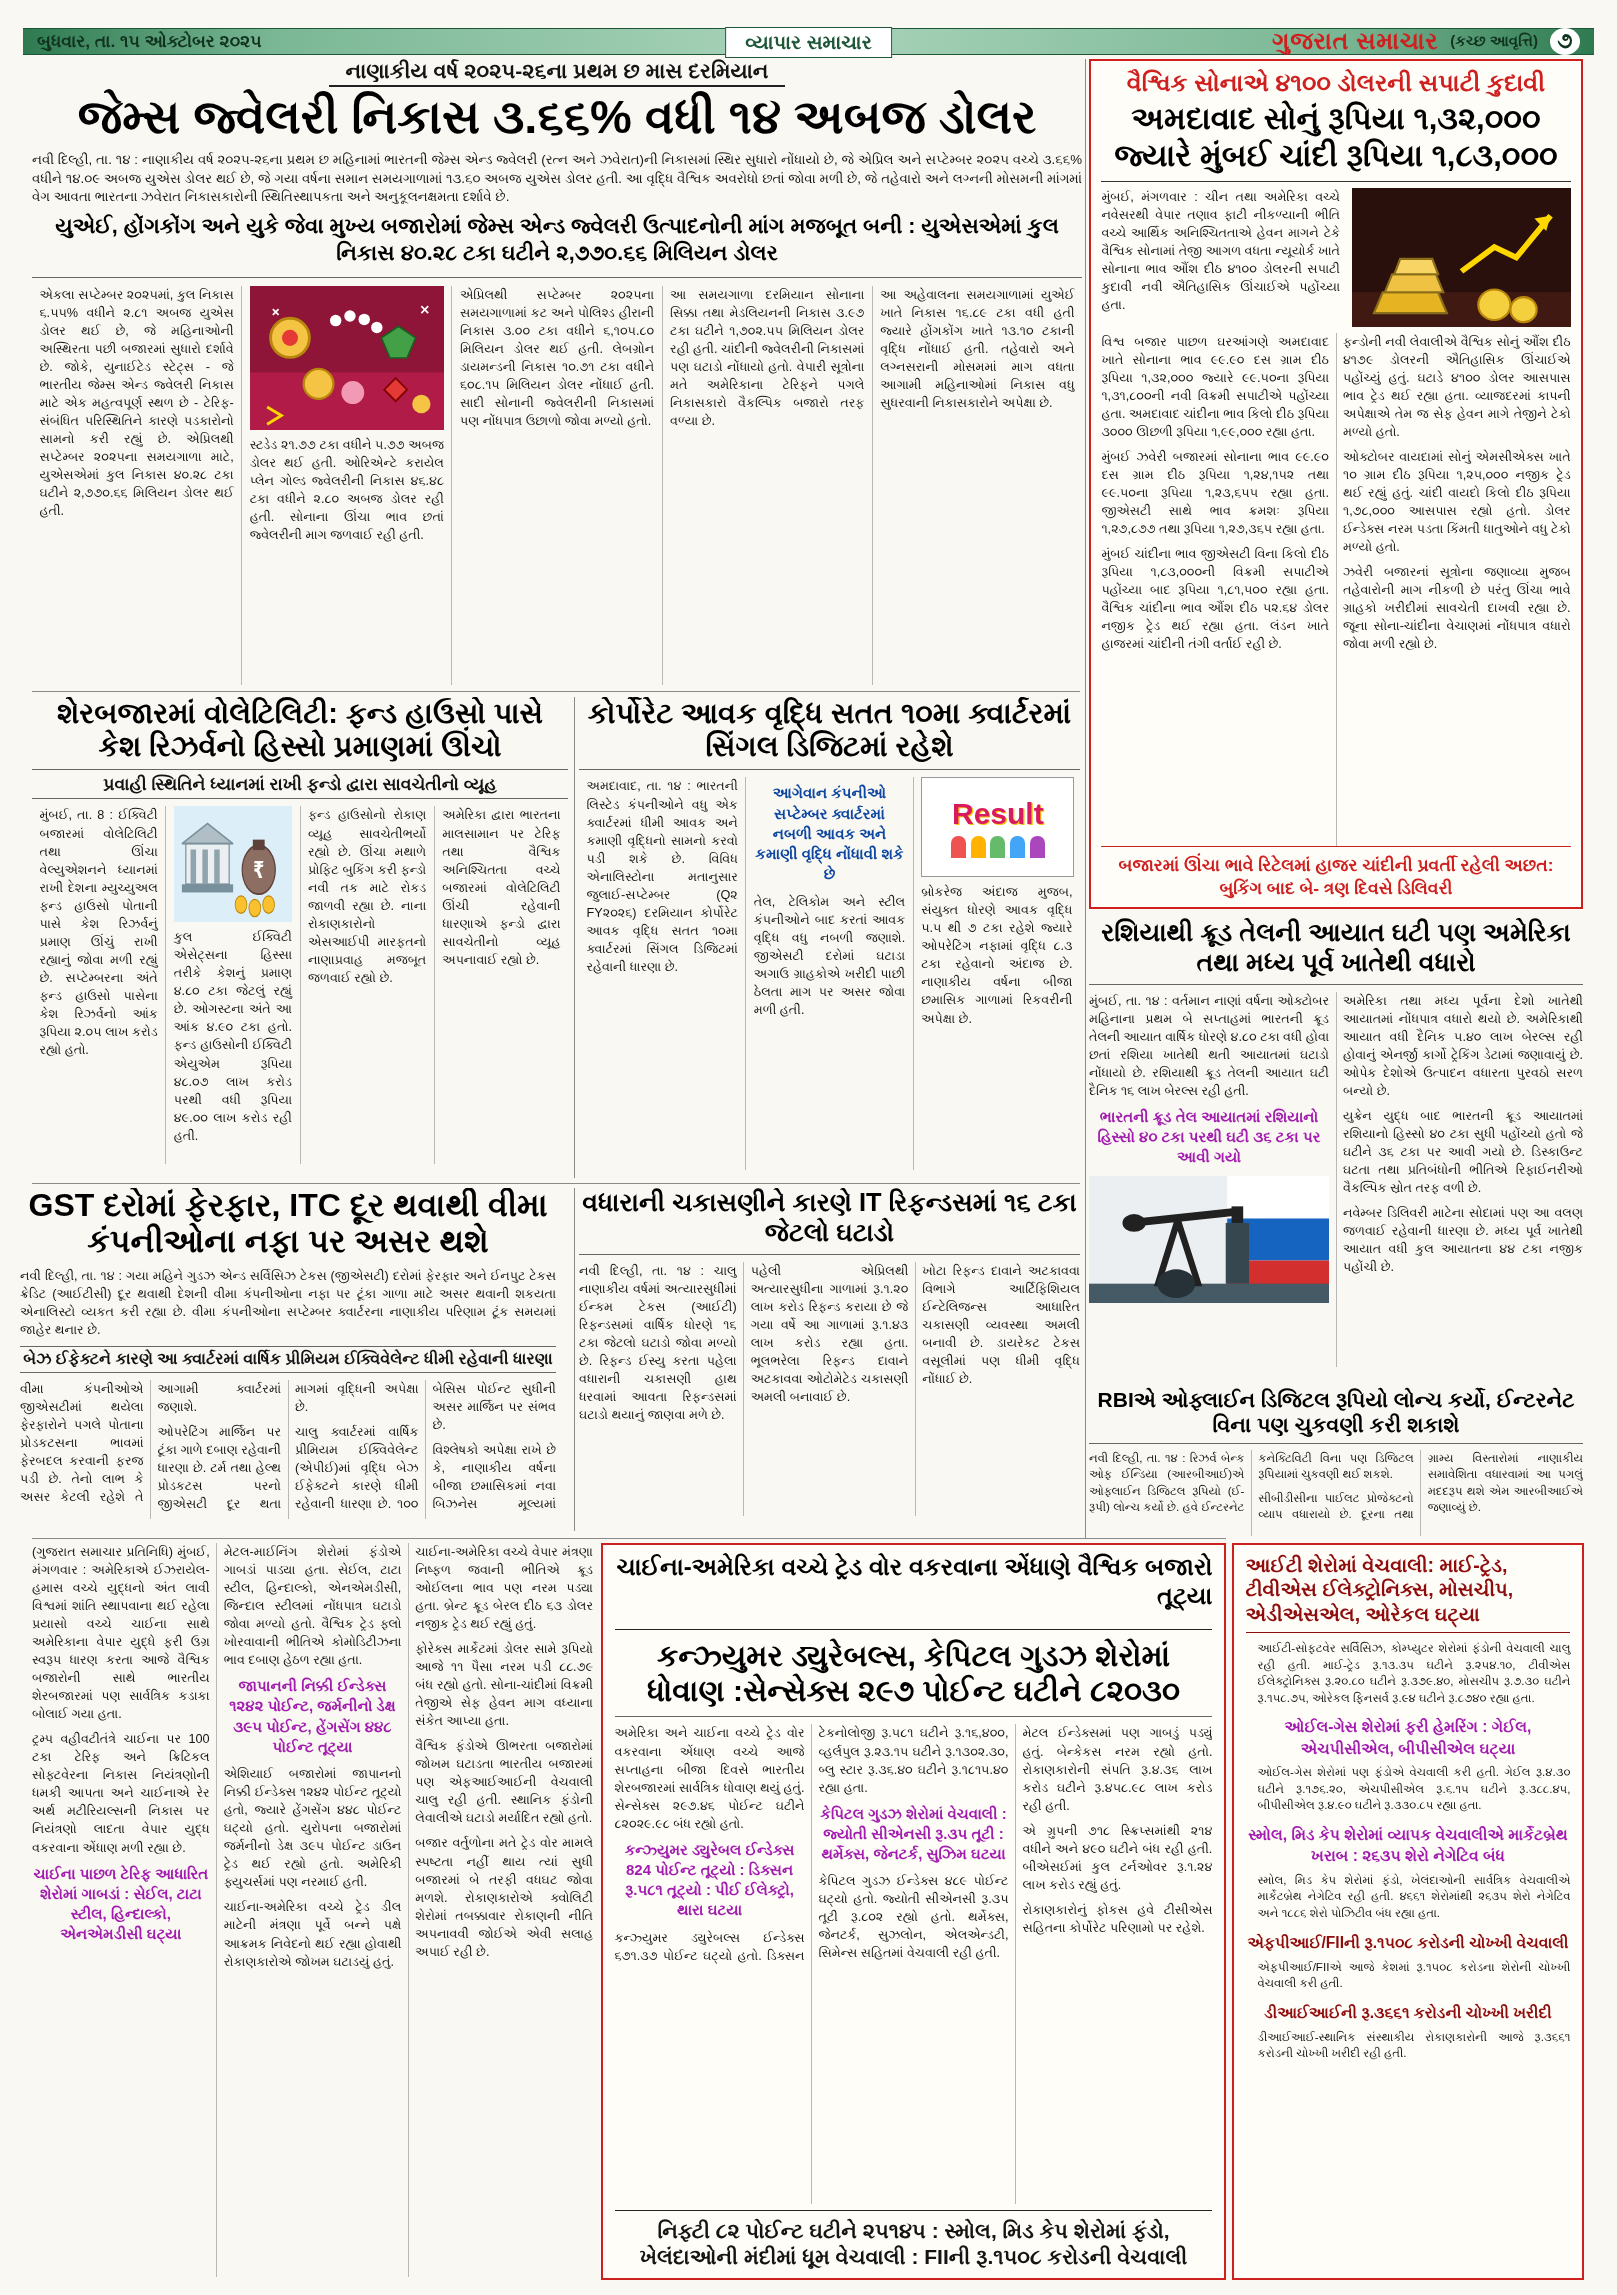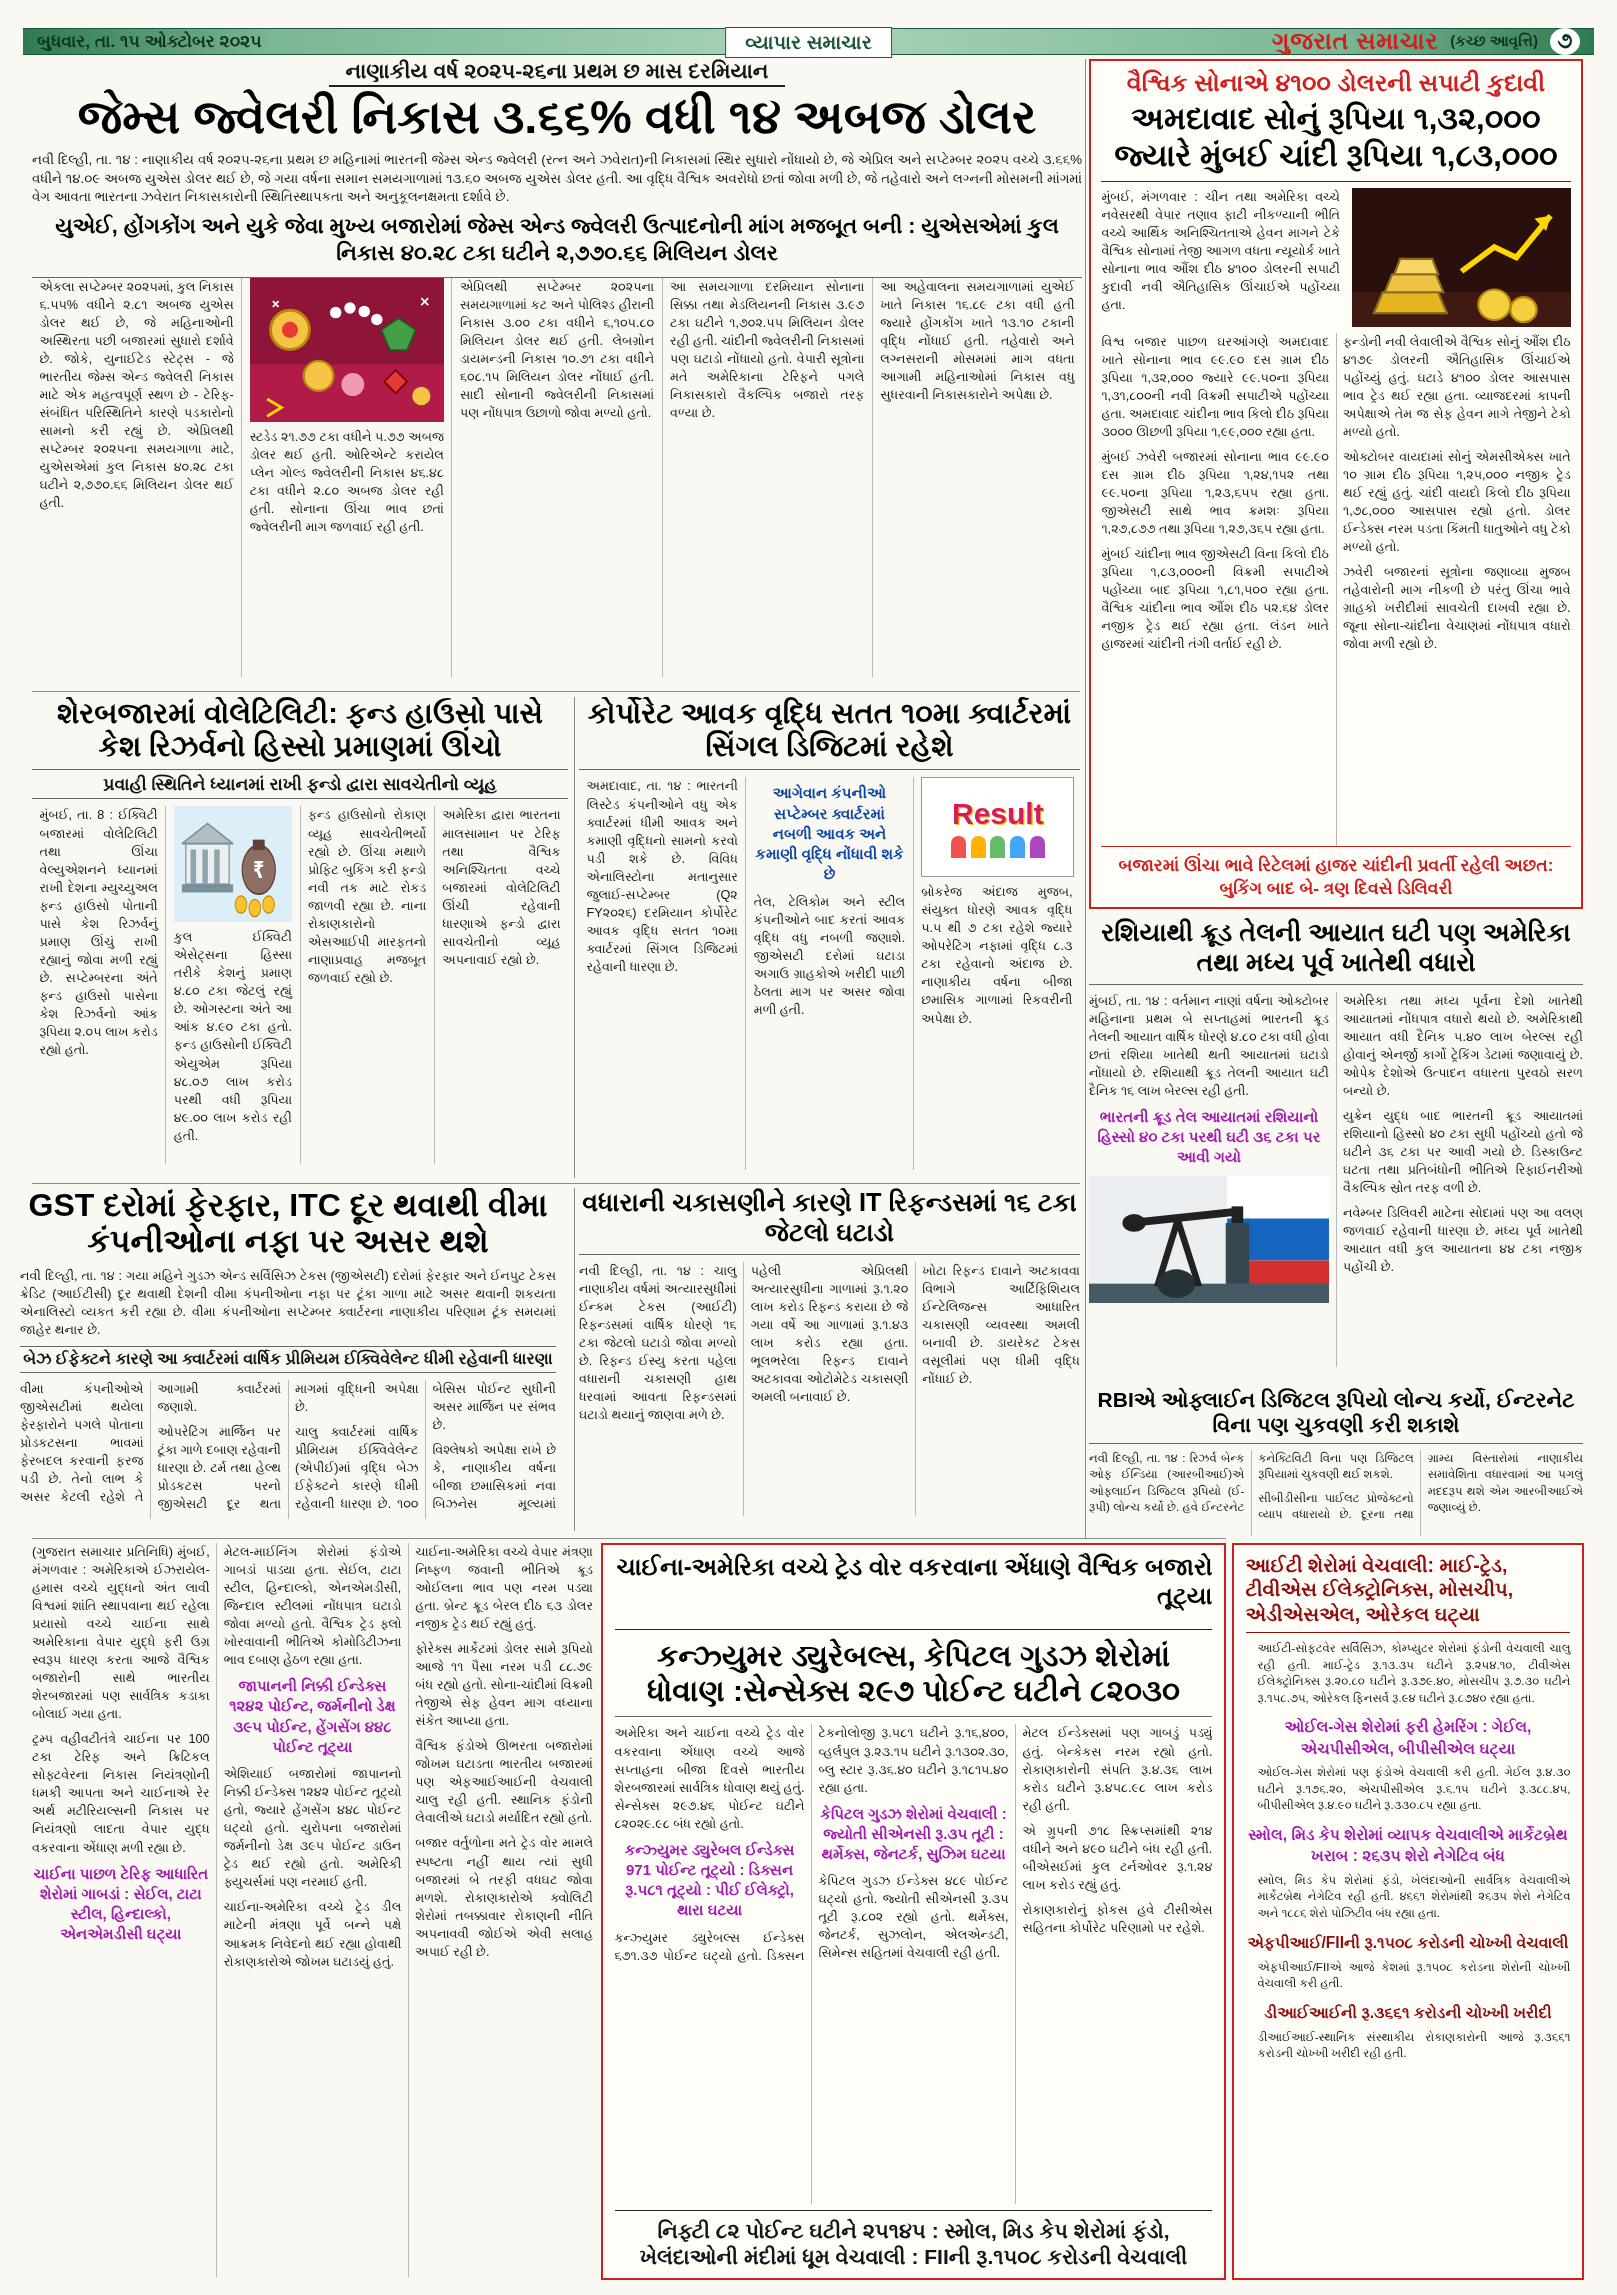--- a/index.html
+++ b/index.html
@@ -36,21 +36,21 @@
   .mh-brand{font-size:24px;font-weight:bold;color:#cf1f1f;letter-spacing:0.6px;}
   .mh-edition{font-size:15px;font-weight:bold;color:#10331f;}
   .mh-page{font-size:22px;font-weight:bold;color:#10331f;background:#fff;border-radius:50%;
     width:30px;height:26.6px;display:flex;align-items:center;justify-content:center;}
   
   .gems-kicker{display:block;text-align:center;margin-bottom:4.6px;}
   .gems-kicker span{display:inline-block;font-size:21px;font-weight:bold;border-bottom:2.3px solid #222;padding:0 16px 2.3px;}
   .gems-headline{font-size:47px;line-height:1.08;text-align:center;margin:1.2px 0 8px;}
   .gems-intro{font-size:13.3px;margin-bottom:5.8px;}
   .gems-subhead{font-size:21.4px;line-height:1.25;font-weight:bold;text-align:center;margin:2.3px 23px 10.4px;}
-  .gems-body{height:399px;border-top:1.2px solid #666;}
+  .gems-body{height:399px;border-top:1.2px solid #666;padding-top:8px;}
   
   .gold-box{border:2.3px solid #cf2020;background:#fffdf8;padding:8px 10.4px;box-sizing:border-box;display:flex;flex-direction:column;}
   .gold-top{font-size:24px;color:#cf1f1f;text-align:center;margin:0 0 4.6px;line-height:1.15;}
   .gold-main{font-size:31px;line-height:1.18;text-align:center;margin:0 0 5.8px;border-bottom:1.7px solid #333;padding-bottom:7px;}
   .gold-lead{display:flex;gap:11.6px;margin-bottom:5.8px;}
   .gold-lead p{flex:1;}
   .gold-img{width:219px;height:139px;flex:0 0 auto;}
   .gold-footer{font-size:17.3px;line-height:1.3;font-weight:bold;color:#cf1f1f;text-align:center;
     border-top:1.2px solid #cf2020;padding-top:7px;margin-top:auto;}
   
@@ -289,21 +289,21 @@
     <p>વૈશ્વિક ફંડોએ ઊભરતા બજારોમાં જોખમ ઘટાડતા ભારતીય બજારમાં પણ એફઆઈઆઈની વેચવાલી ચાલુ રહી હતી. સ્થાનિક ફંડોની લેવાલીએ ઘટાડો મર્યાદિત રહ્યો હતો.</p>
     <p>બજાર વર્તુળોના મતે ટ્રેડ વોર મામલે સ્પષ્ટતા નહીં થાય ત્યાં સુધી બજારમાં બે તરફી વધઘટ જોવા મળશે. રોકાણકારોએ ક્વોલિટી શેરોમાં તબક્કાવાર રોકાણની નીતિ અપનાવવી જોઈએ એવી સલાહ અપાઈ રહી છે.</p>
   </div>
 </div>
 
 <div class="article red-box" style="left:601px;top:1543px;width:625px;height:737px;">
   <h2 class="hl sensex-kicker">ચાઈના-અમેરિકા વચ્ચે ટ્રેડ વોર વકરવાના એંધાણે વૈશ્વિક બજારો તૂટ્યા</h2>
   <h1 class="hl sensex-main">કન્ઝ્યુમર ડ્યુરેબલ્સ, કેપિટલ ગુડઝ શેરોમાં ધોવાણ :સેન્સેક્સ ૨૯૭ પોઈન્ટ ઘટીને ૮૨૦૩૦</h1>
   <div class="mc mc3 sensex-body">
     <p>અમેરિકા અને ચાઈના વચ્ચે ટ્રેડ વોર વકરવાના એંધાણ વચ્ચે આજે સપ્તાહના બીજા દિવસે ભારતીય શેરબજારમાં સાર્વત્રિક ધોવાણ થયું હતું. સેન્સેક્સ ૨૯૭.૪૬ પોઈન્ટ ઘટીને ૮૨૦૨૯.૯૮ બંધ રહ્યો હતો.</p>
-    <div class="bsub">કન્ઝ્યુમર ડ્યુરેબલ ઈન્ડેક્સ 971 પોઈન્ટ તૂટ્યો : ડિક્સન રૂ.૫૮૧ તૂટ્યો : પીઈ ઈલેક્ટ્રો, થારા ઘટયા</div>
+    <div class="bsub">કન્ઝ્યુમર ડ્યુરેબલ ઈન્ડેક્સ 824 પોઈન્ટ તૂટ્યો : ડિક્સન રૂ.૫૮૧ તૂટ્યો : પીઈ ઈલેક્ટ્રો, થારા ઘટયા</div>
     <p>કન્ઝ્યુમર ડ્યુરેબલ્સ ઈન્ડેક્સ ૬૭૧.૩૭ પોઈન્ટ ઘટ્યો હતો. ડિક્સન ટેકનોલોજી રૂ.૫૮૧ ઘટીને રૂ.૧૬,૪૦૦, વ્હર્લપુલ રૂ.૨૩.૧૫ ઘટીને રૂ.૧૩૦૨.૩૦, બ્લુ સ્ટાર રૂ.૩૬.૪૦ ઘટીને રૂ.૧૮૧૫.૪૦ રહ્યા હતા.</p>
     <div class="bsub">કેપિટલ ગુડઝ શેરોમાં વેચવાલી : જ્યોતી સીએનસી રૂ.૩૫ તૂટી : થર્મેક્સ, જેનટર્ક, સુઝિમ ઘટયા</div>
     <p>કેપિટલ ગુડઝ ઈન્ડેક્સ ૪૮૯ પોઈન્ટ ઘટ્યો હતો. જ્યોતી સીએનસી રૂ.૩૫ તૂટી રૂ.૮૦૨ રહ્યો હતો. થર્મેક્સ, જેનટર્ક, સુઝલોન, એલએન્ડટી, સિમેન્સ સહિતમાં વેચવાલી રહી હતી.</p>
     <p>મેટલ ઈન્ડેક્સમાં પણ ગાબડું પડ્યું હતું. બેન્કેકસ નરમ રહ્યો હતો. રોકાણકારોની સંપતિ રૂ.૪.૩૬ લાખ કરોડ ઘટીને રૂ.૪૫૮.૯૮ લાખ કરોડ રહી હતી.</p>
     <p>એ ગ્રુપની ૭૧૮ સ્ક્રિપ્સમાંથી ૨૧૪ વધીને અને ૪૯૦ ઘટીને બંધ રહી હતી. બીએસઈમાં કુલ ટર્નઓવર રૂ.૧.૨૪ લાખ કરોડ રહ્યું હતું.</p>
     <p>રોકાણકારોનું ફોકસ હવે ટીસીએસ સહિતના કોર્પોરેટ પરિણામો પર રહેશે.</p>
   </div>
   <div class="sensex-footer">નિફ્ટી ૮૨ પોઈન્ટ ઘટીને ૨૫૧૪૫ : સ્મોલ, મિડ કેપ શેરોમાં ફંડો, ખેલંદાઓની મંદીમાં ધૂમ વેચવાલી : FIIની રૂ.૧૫૦૮ કરોડની વેચવાલી</div>
 </div>
 

